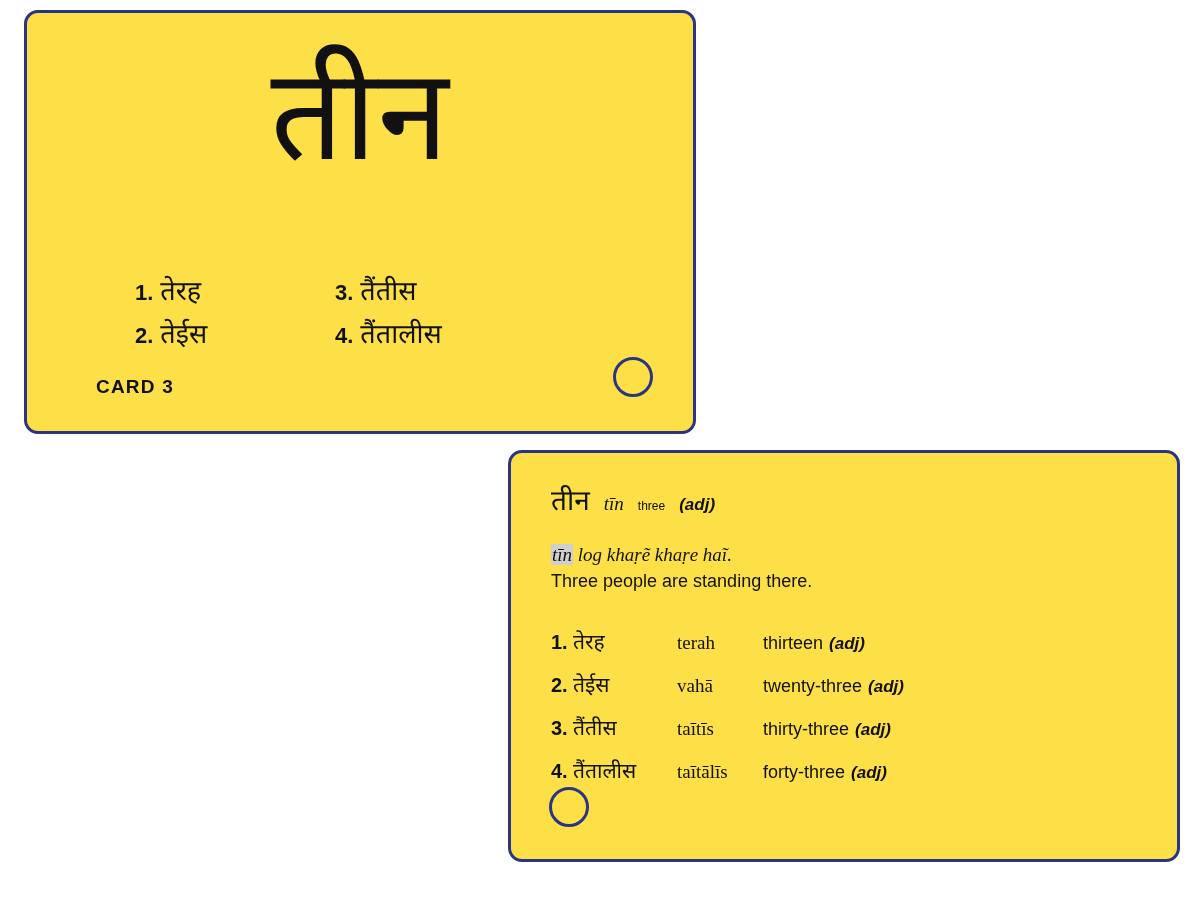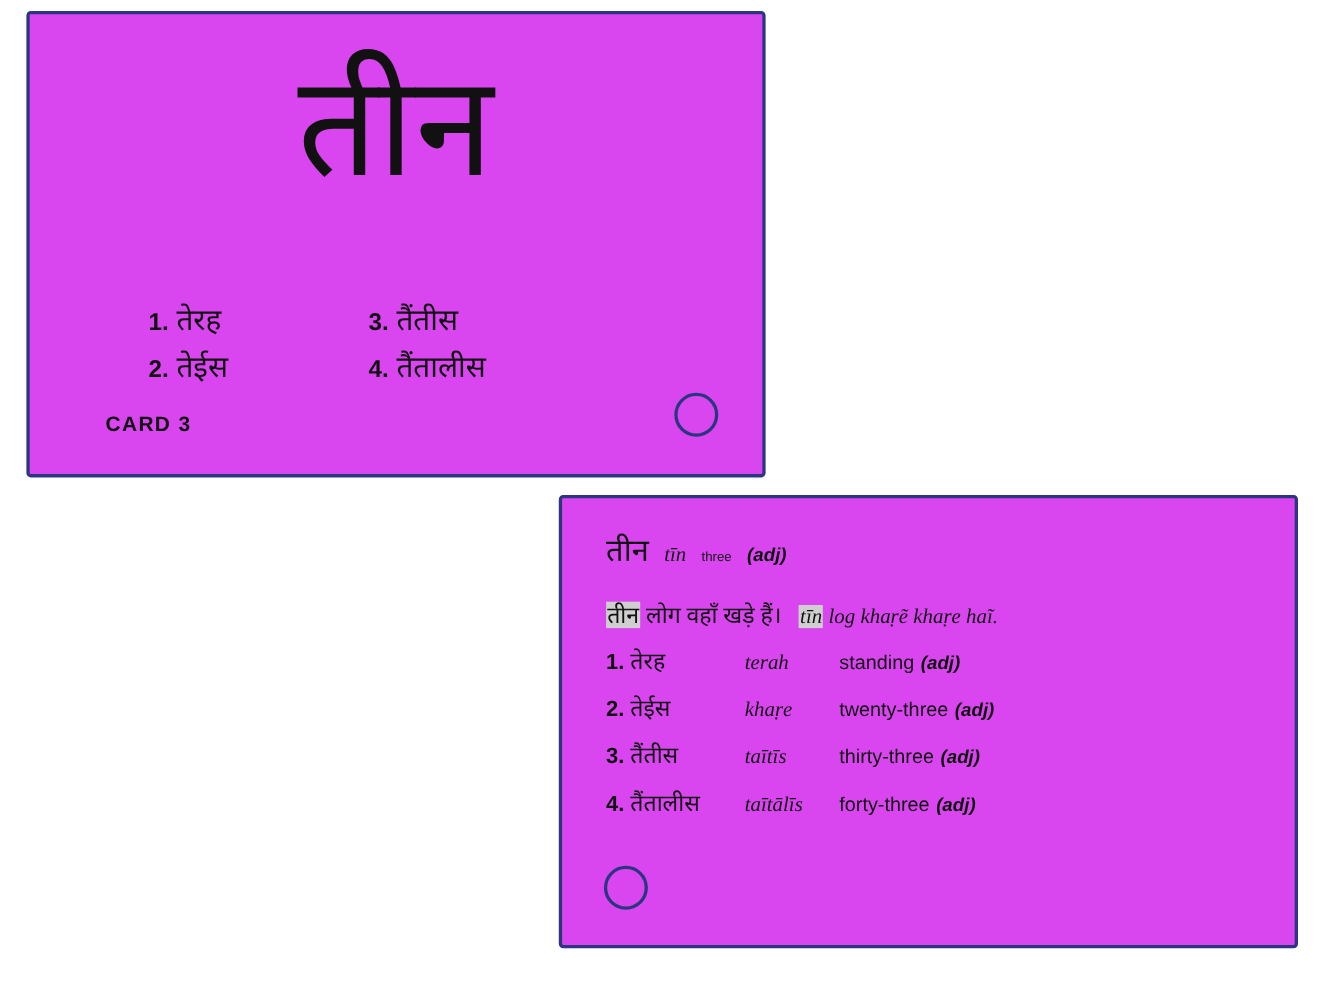--- a/index.html
+++ b/index.html
@@ -11,23 +11,23 @@
     width: 1200px;
     height: 900px;
     position: relative;
     font-family: "Liberation Sans", sans-serif;
     overflow: hidden;
   }
 
   
   .card {
     position: absolute;
-    background: #d946ef;
+    background: #fde047;
     border: 3px solid #2b3580;
-    border-radius: 4px;
+    border-radius: 14px;
     box-sizing: border-box;
   }
   .card-front {
     left: 24px;
     top: 10px;
     width: 672px;
     height: 424px;
   }
   .headword {
     position: absolute;
@@ -169,21 +169,20 @@
     color: #111111;
   }
   .back-list .bdev {
     font-family: "Liberation Serif", serif;
     font-size: 21px;
     color: #111111;
     min-width: 104px;
   }
   .back-list .btr {
     font-family: "Liberation Serif", serif;
-    font-style: italic;
     font-size: 19px;
     color: #111111;
     min-width: 86px;
   }
   .back-list .ben {
     font-size: 18px;
     color: #111111;
     margin-right: 6px;
   }
   .hole-back {
@@ -232,42 +231,39 @@
   <div class="back-inner">
 
     <div class="back-head">
       <span class="dev-lg">तीन</span>
       <span class="translit">tīn</span>
       <span class="gloss">three</span>
       <span class="pos">(adj)</span>
     </div>
 
     <div class="example-row">
-      <span class="example-dev">
-        <span class="hl">तीन</span>
-        <span>लोग वहाँ खड़े हैं।</span>
-      </span>
       <span class="example-translit">
         <span class="hl">tīn</span>
         <span>log khaṛẽ khaṛe haĩ.</span>
       </span>
     </div>
+    <div class="example-en">Three people are standing there.</div>
 
     <ul class="back-list">
       <li>
         <span class="bnum">1.</span>
         <span class="bdev">तेरह</span>
         <span class="btr">terah</span>
-        <span class="ben">standing</span>
+        <span class="ben">thirteen</span>
         <span class="pos">(adj)</span>
       </li>
       <li>
         <span class="bnum">2.</span>
         <span class="bdev">तेईस</span>
-        <span class="btr">khaṛe</span>
+        <span class="btr">vahā</span>
         <span class="ben">twenty-three</span>
         <span class="pos">(adj)</span>
       </li>
       <li>
         <span class="bnum">3.</span>
         <span class="bdev">तैंतीस</span>
         <span class="btr">taītīs</span>
         <span class="ben">thirty-three</span>
         <span class="pos">(adj)</span>
       </li>

